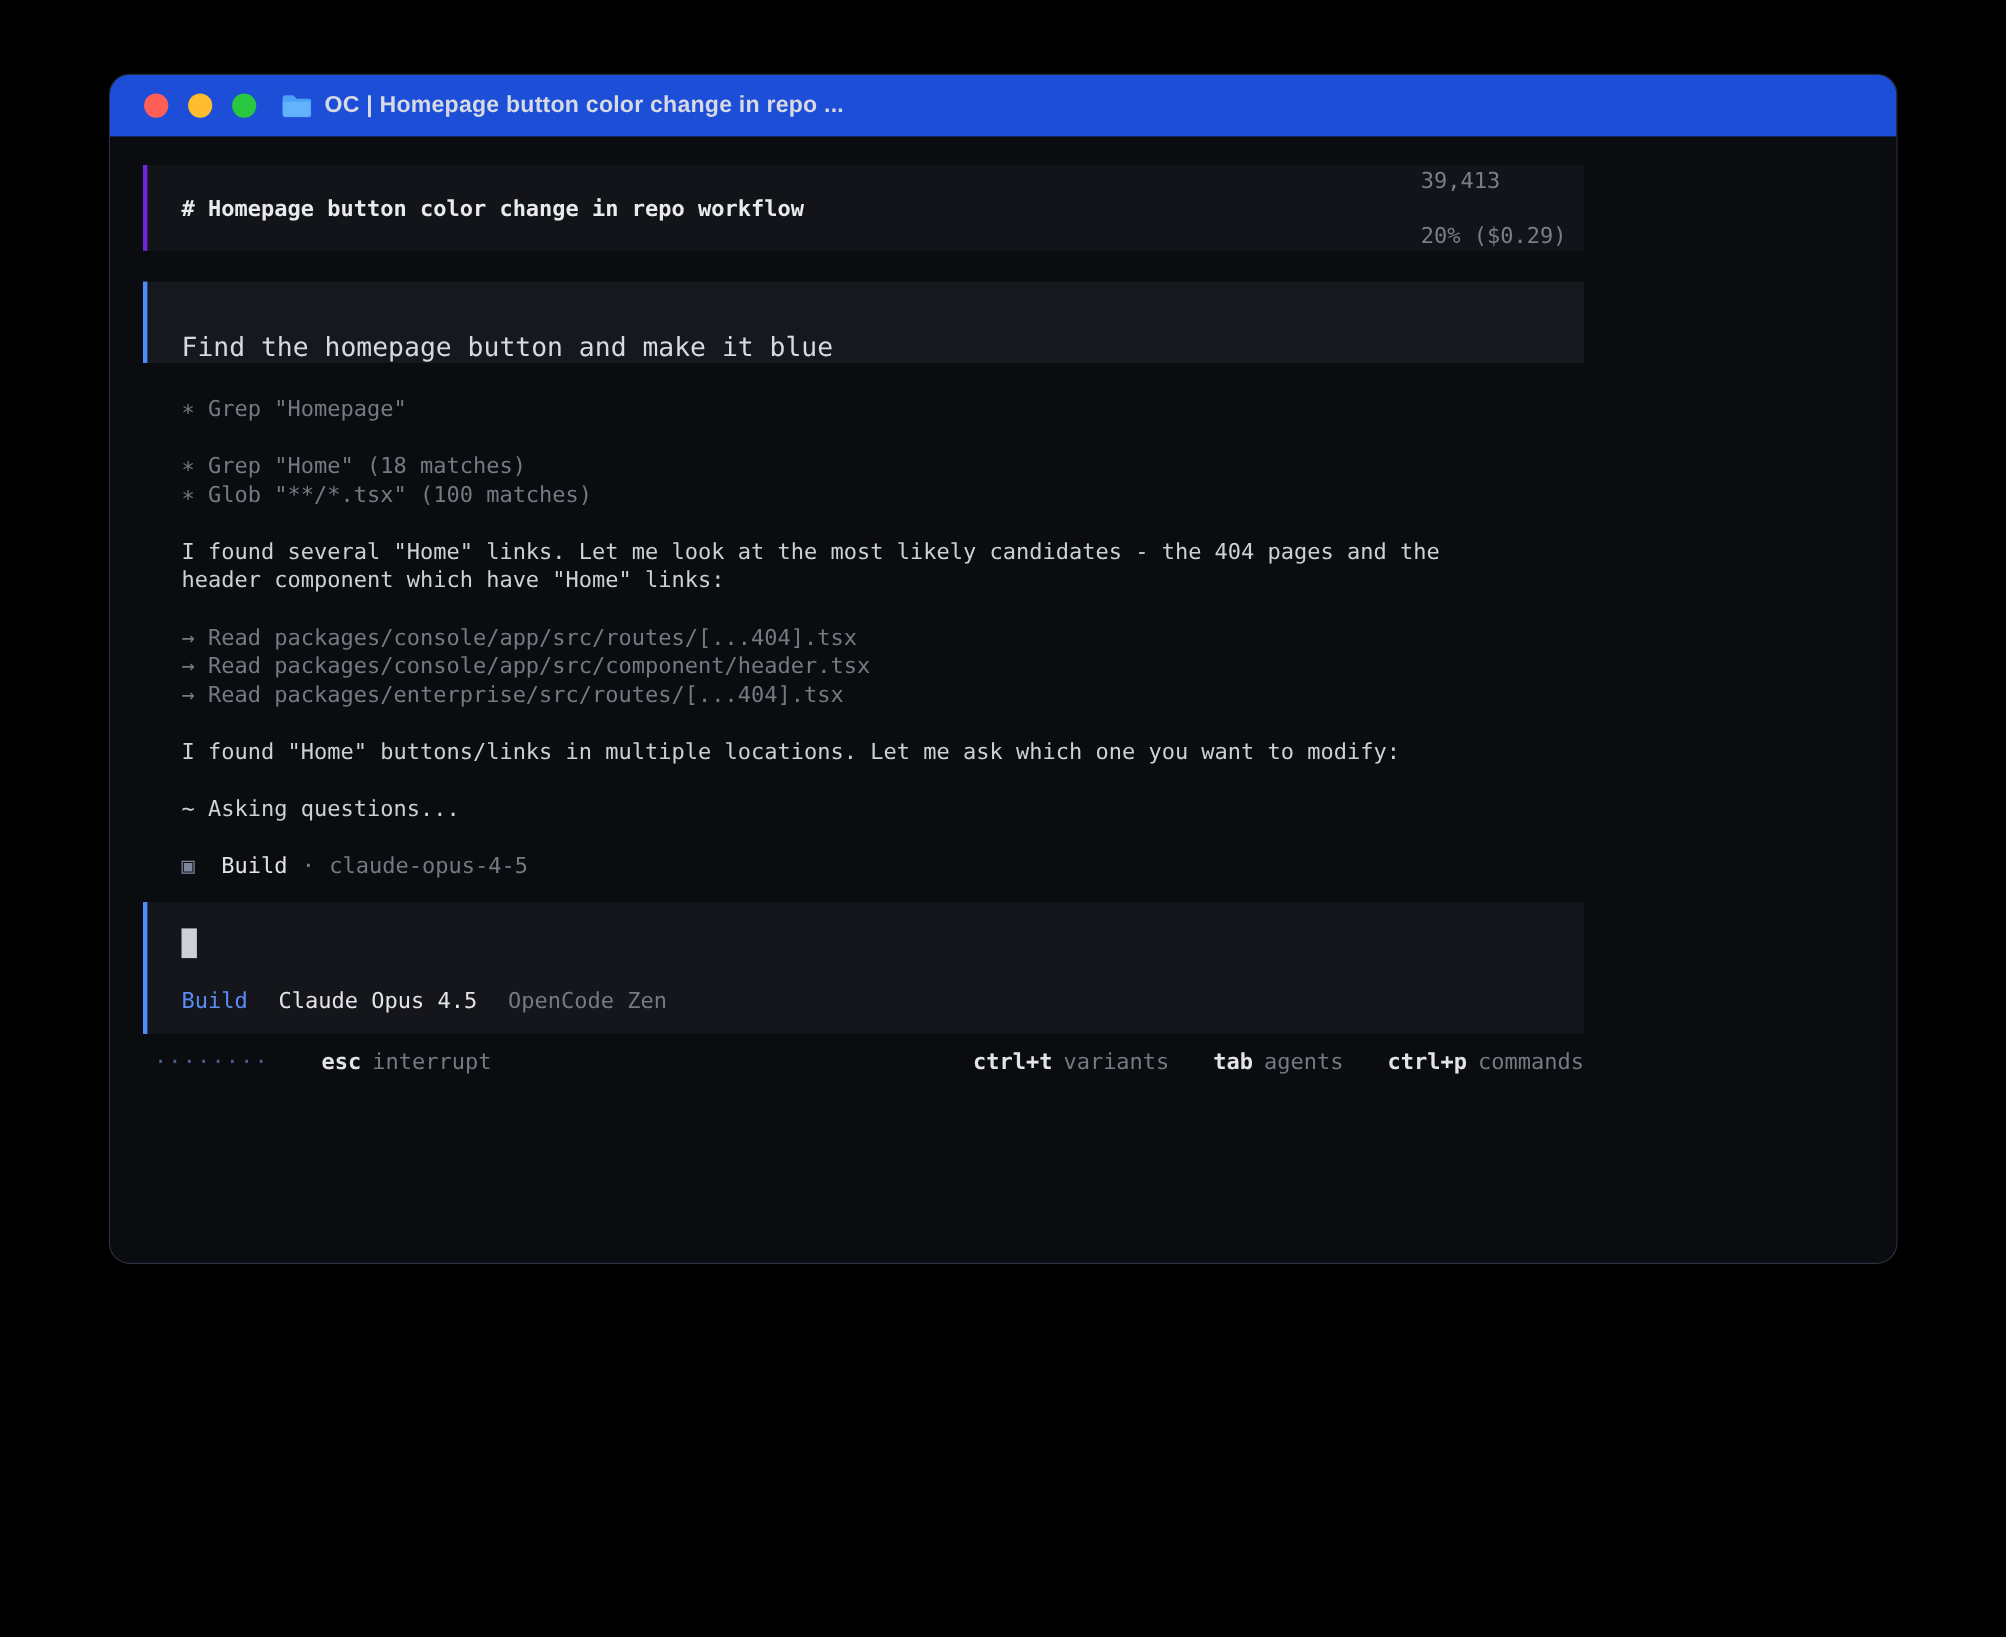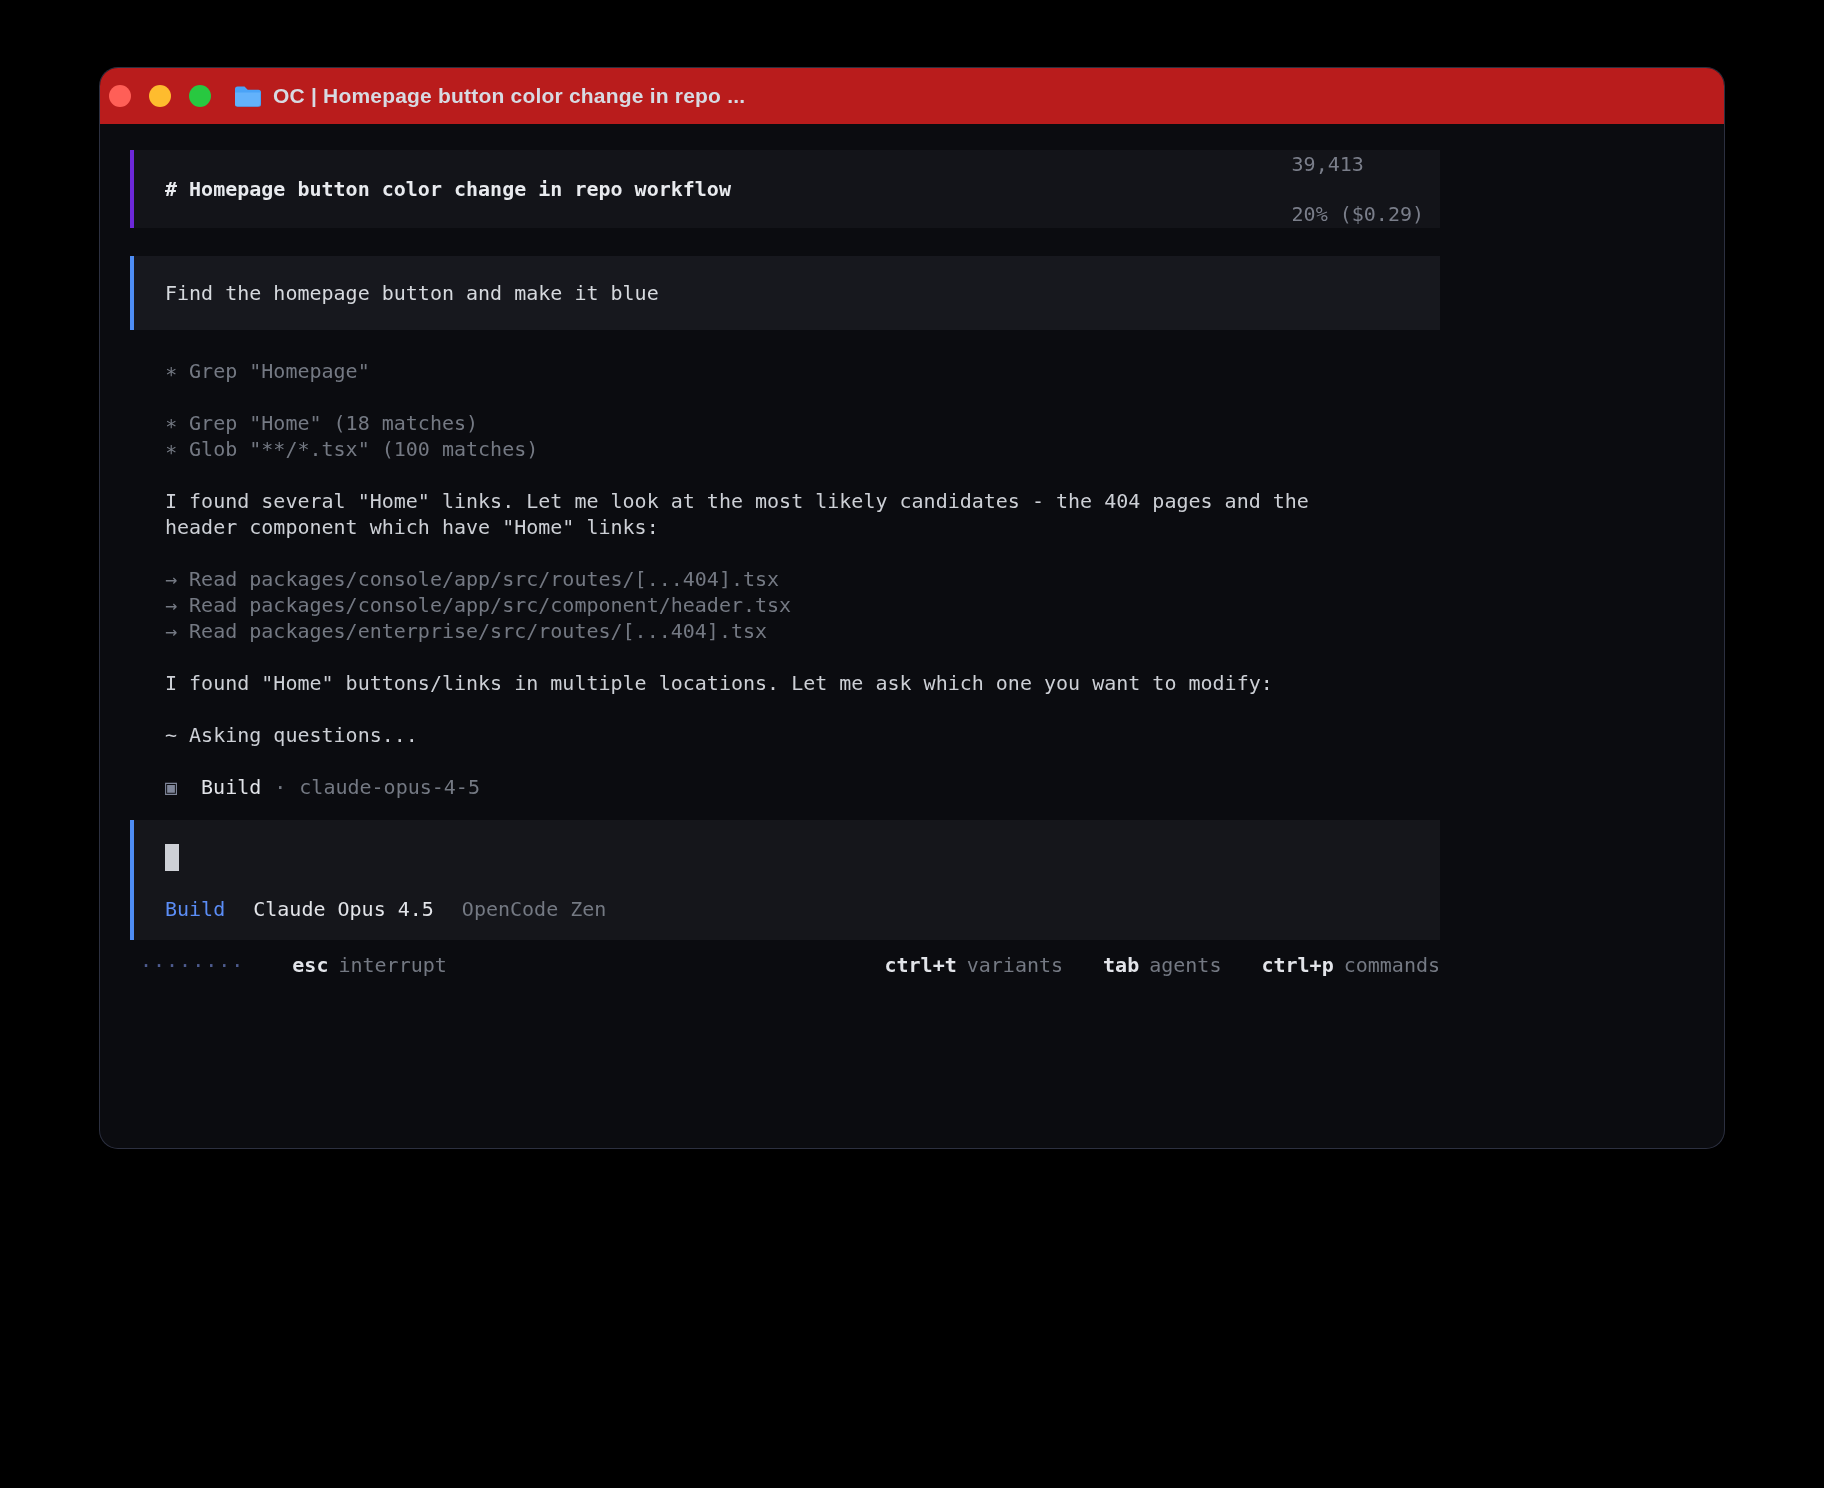--- a/index.html
+++ b/index.html
@@ -5,22 +5,22 @@
   * { margin:0; padding:0; box-sizing:border-box; }
   html,body { width:1824px; height:1488px; background:#000; overflow:hidden; }
   body { font-family:"DejaVu Sans Mono","Liberation Mono",monospace; }
 
   .window {
     position:absolute; left:100px; top:68px; width:1624px; height:1080px;
     background:#0b0c10; border-radius:18px; overflow:hidden;
     box-shadow:0 0 0 1px #2c3040, 0 30px 70px rgba(0,0,0,.65);
   }
   .titlebar {
-    height:56px; background:#b91c1c; display:flex; align-items:center;
-    padding-left:9px;
+    height:56px; background:#1d4ed8; display:flex; align-items:center;
+    padding-left:31px;
   }
   .lights { display:flex; gap:18px; }
   .light { width:22px; height:22px; border-radius:50%; }
   .light.red    { background:#ff5f57; }
   .light.yellow { background:#febc2e; }
   .light.green  { background:#28c840; }
   .folder { margin-left:23px; display:flex; align-items:center; }
   .win-title {
     margin-left:12px; font-family:"Liberation Sans",sans-serif; font-weight:bold;
     font-size:21px; color:#d7dae2; letter-spacing:.2px; white-space:nowrap;
@@ -32,22 +32,22 @@
 
   .header-band {
     margin-top:26px; height:78px; display:flex; align-items:center;
     justify-content:space-between; padding:0 16px 0 31px;
   }
   .session-title { font-weight:bold; font-size:20px; color:#e8eaee; white-space:pre; }
   .session-stats { color:#7a7e8a; font-size:20px; display:flex; gap:26px; white-space:pre;flex-direction:column; }
 
   .user-band {
     margin-top:28px; height:74px; background:#17181e; border-left-color:#4e8df5;
-    display:flex; align-items:center; padding-left:31px;
-    font-size:20px; color:#d6d9de;
+    display:flex; align-items:flex-end; padding-left:31px;
+    font-size:24px; color:#d6d9de;
   }
 
   .conv { margin-top:28px; padding-left:35px; width:1225px; }
   .line { font-size:20px; line-height:26px; white-space:pre-wrap; }
   .txt { color:#cdd0d6; }
   .dim { color:#747983; }
   .gap { margin-top:26px; }
 
   .agent-row { display:flex; align-items:center; }
   .agent-icon { color:#7f8699; margin-right:24px; }

